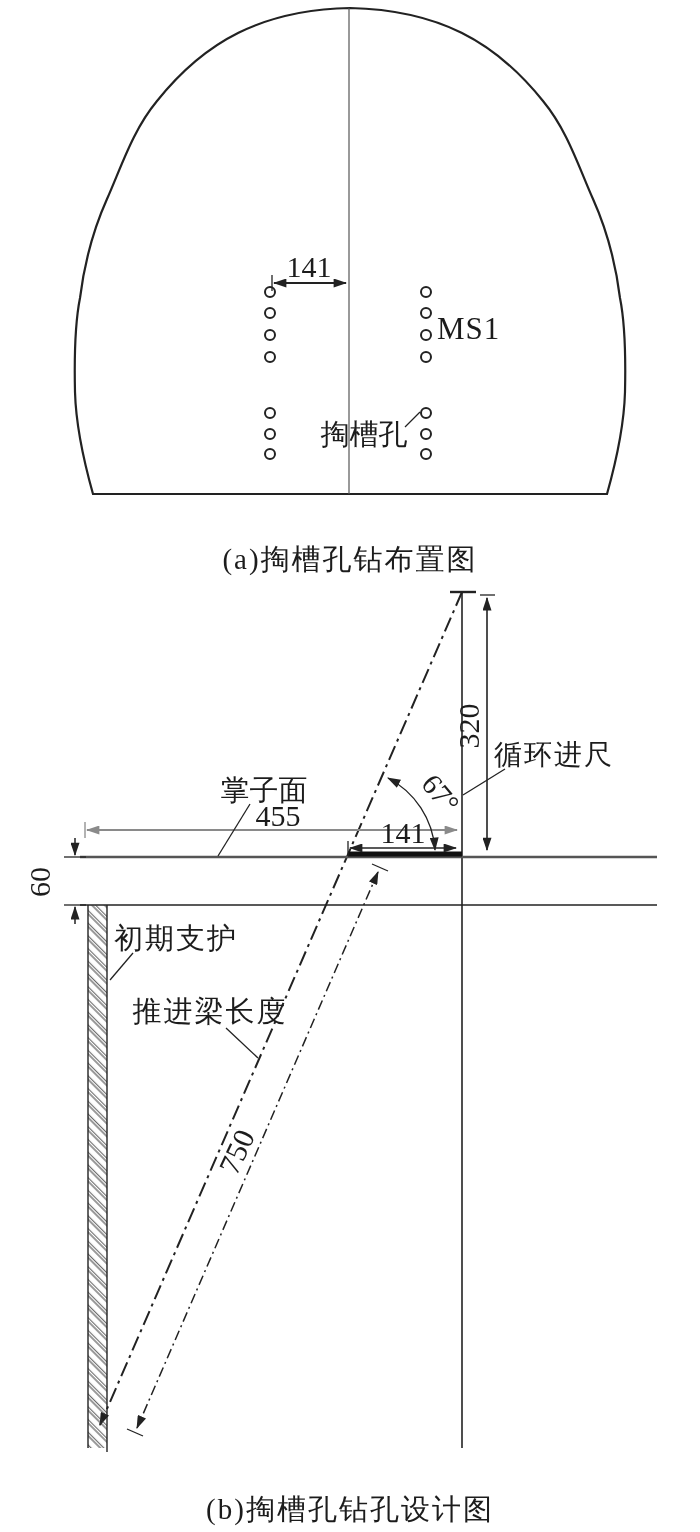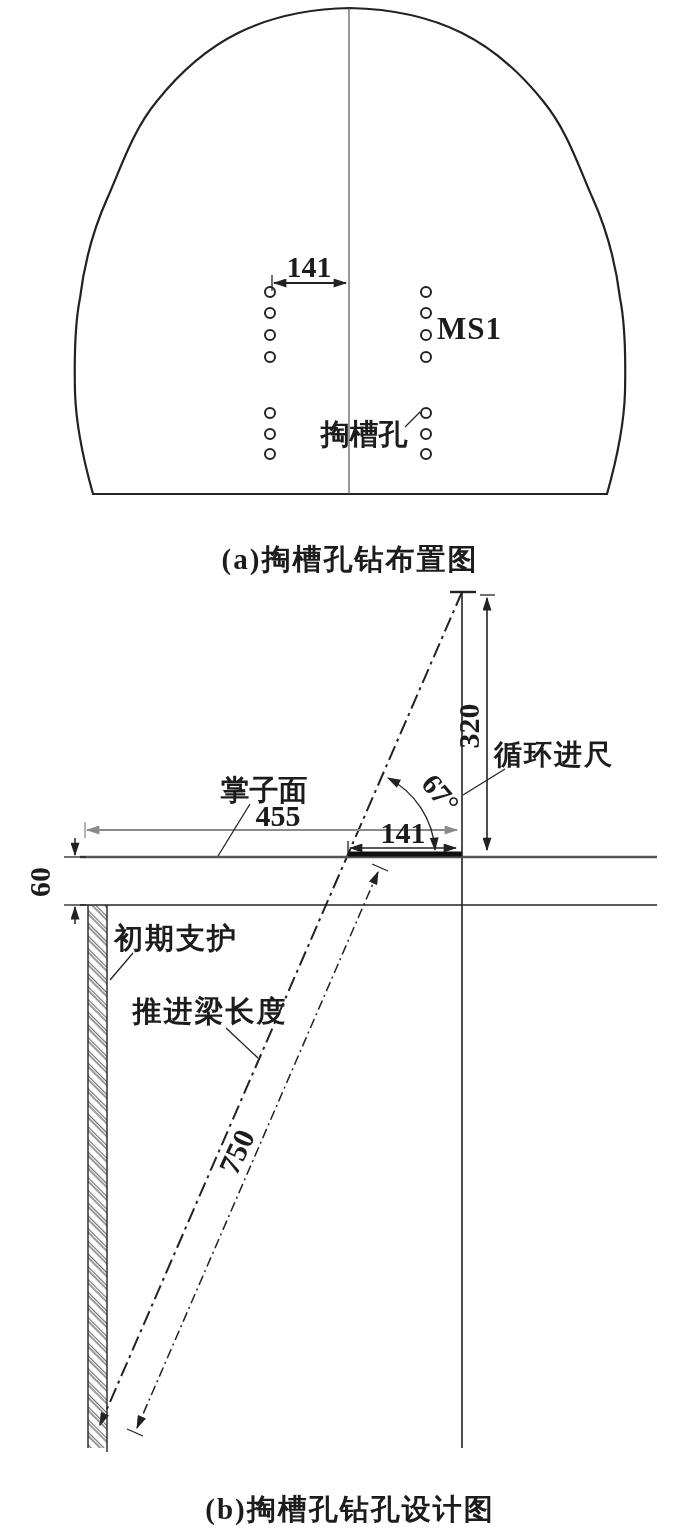--- a/index.html
+++ b/index.html
@@ -2,21 +2,21 @@
 <html style="--line: #222222; --dim: #8a8a8a; --face: #555555; --bg: #ffffff;"><head>
 <meta charset="utf-8">
 <style>
   :root{
     --line:#222222;
     --dim:#8a8a8a;
     --face:#555555;
     --bg:#ffffff;
   }
   html,body{margin:0;padding:0;background:var(--bg);}
-  .page{width:700px;height:1532px;background:var(--bg);position:relative;overflow:hidden;font-weight:bold;}
+  .page{width:700px;height:1532px;background:var(--bg);position:relative;overflow:hidden;}
   svg{display:block;}
   text{
     font-family:"Liberation Serif","DejaVu Serif",serif;
     fill:#1c1c1c;
   }
   .t28{font-size:28px;}
   .t29{font-size:29px;}
   .t30{font-size:30px;}
   .t31{font-size:31px;letter-spacing:1px;}
   .mid{text-anchor:middle;}

